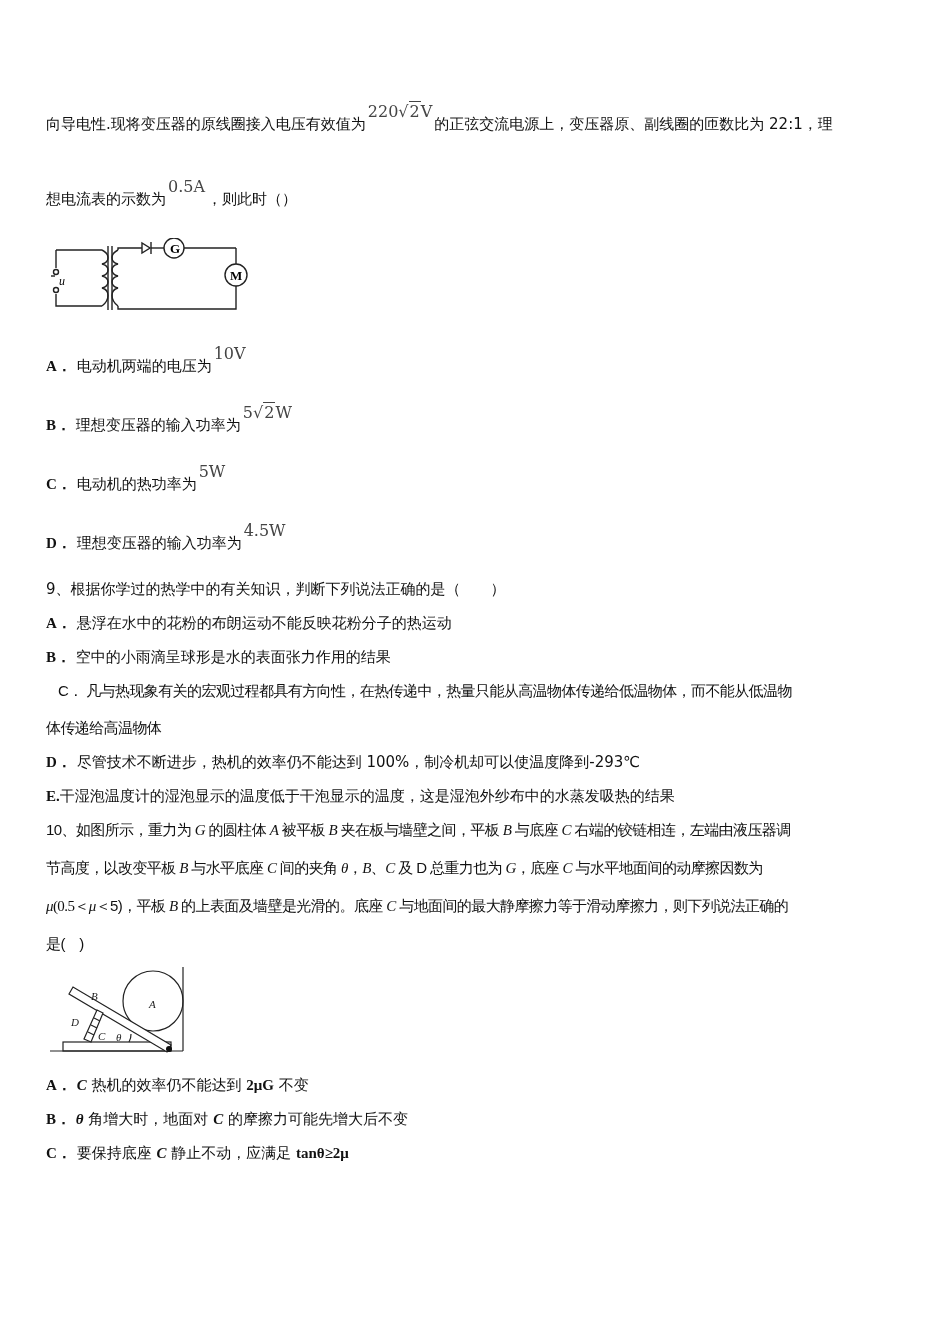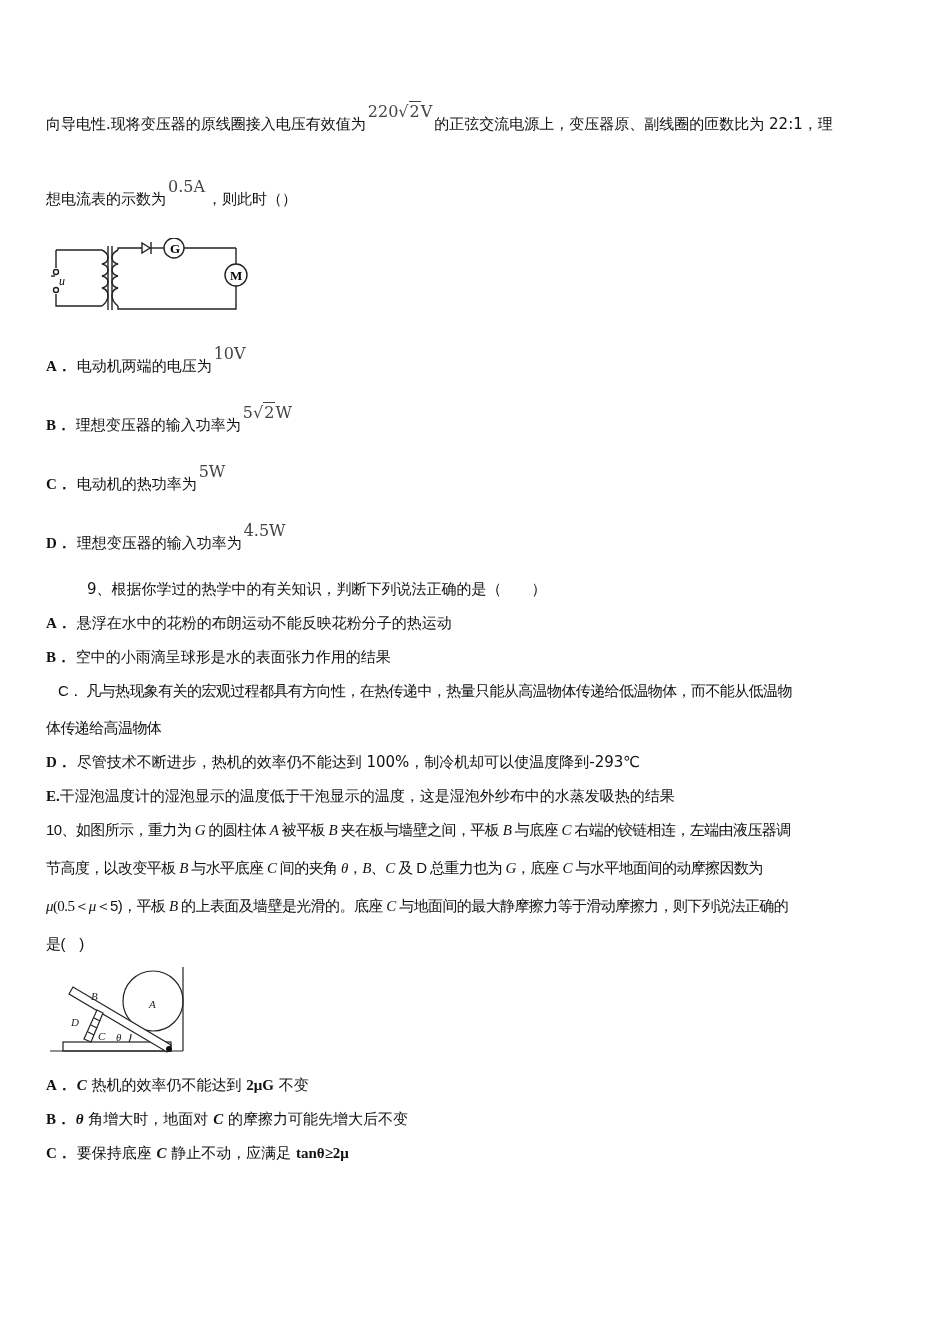--- a/index.html
+++ b/index.html
@@ -66,21 +66,21 @@
 <div class="line" style="top:415px;text-align:center;">
   <span class="b">B．</span> <span>理想变压器的输入功率为</span><span class="math"><span>5</span>√<span class="sqrt">2</span><span>W</span></span>
 </div>
 <div class="line" style="top:474px;">
   <span class="b">C．</span> <span>电动机的热功率为</span><span class="math">5W</span>
 </div>
 <div class="line" style="top:533px;">
   <span class="b">D．</span> <span>理想变压器的输入功率为</span><span class="math">4.5W</span>
 </div>
 
-<div class="line" style="top:579px;margin-left:41px;">9、根据你学过的热学中的有关知识，判断下列说法正确的是（　　）</div>
+<div class="line" style="top:579px;">9、根据你学过的热学中的有关知识，判断下列说法正确的是（　　）</div>
 <div class="line" style="top:613px;text-align:right;"><span class="b">A．</span> <span>悬浮在水中的花粉的布朗运动不能反映花粉分子的热运动</span></div>
 <div class="line" style="top:647px;"><span class="b">B．</span> <span>空中的小雨滴呈球形是水的表面张力作用的结果</span></div>
 <div class="line narrow" style="top:681px;margin-left:12px;"><span>C．</span> <span>凡与热现象有关的宏观过程都具有方向性，在热传递中，热量只能从高温物体传递给低温物体，而不能从低温物</span></div>
 <div class="line narrow" style="top:718px;">体传递给高温物体</div>
 <div class="line" style="top:752px;"><span class="b">D．</span> <span>尽管技术不断进步，热机的效率仍不能达到 100%，制冷机却可以使温度降到-293℃</span></div>
 <div class="line" style="top:786px;"><span class="b">E.</span><span>干湿泡温度计的湿泡显示的温度低于干泡显示的温度，这是湿泡外纱布中的水蒸发吸热的结果</span></div>
 
 <div class="line narrow" style="top:820px;">
   <span>10、如图所示，重力为 </span><span class="it">G</span><span> 的圆柱体 </span><span class="it">A</span><span> 被平板 </span><span class="it">B</span><span> 夹在板与墙壁之间，平板 </span><span class="it">B</span><span> 与底座 </span><span class="it">C</span><span> 右端的铰链相连，左端由液压器调</span>
 </div>

